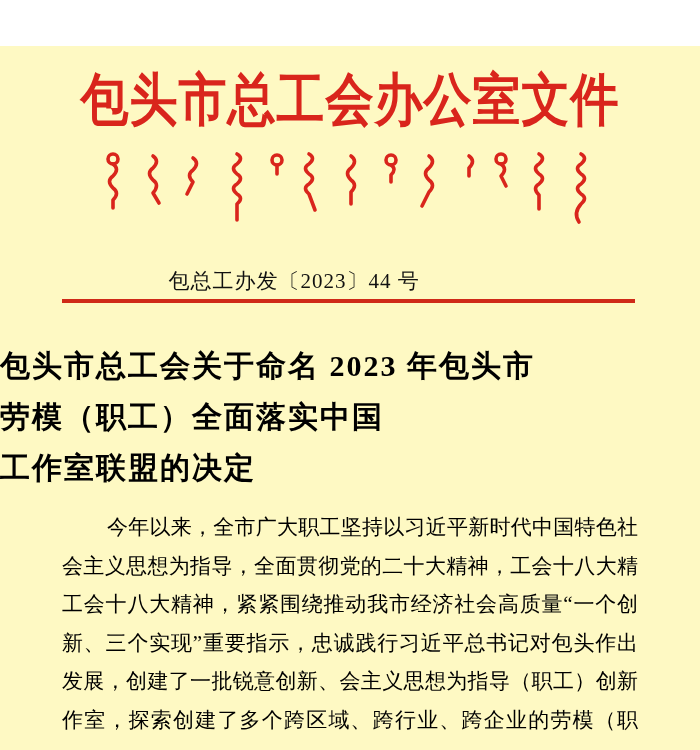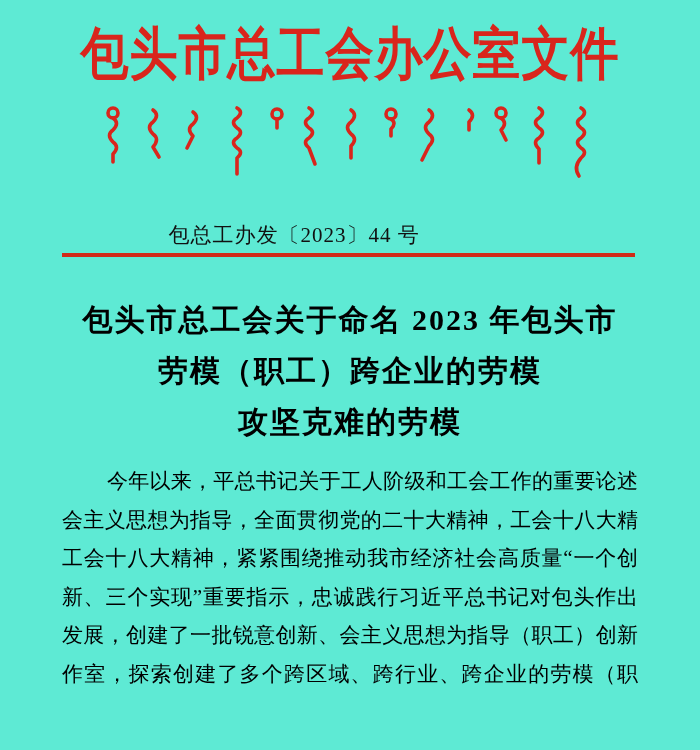--- a/index.html
+++ b/index.html
@@ -11,21 +11,22 @@
     width: 700px;
     height: 750px;
     position: relative;
     overflow: hidden;
     font-family: "Liberation Serif", "DejaVu Serif", serif;
     color: #111111;
   }
   .page {
     position: absolute;
     inset: 0;
-    background: #5eead4;
+    background: #fef9c3;
+    margin-top: 46px;
   }
 
   
   .org-title {
     position: absolute;
     top: 16px;
     left: 0;
     width: 700px;
     text-align: center;
     font-size: 48px;
@@ -68,21 +69,20 @@
     height: 4px;
     background: #cf2a18;
   }
 
   
   .doc-title {
     position: absolute;
     top: 294px;
     left: 0;
     width: 700px;
-    text-align: center;
     font-weight: bold;
     color: #000000;
     font-size: 30px;
     letter-spacing: 2px;
   }
   .doc-title .t-line {
     height: 51px;
     line-height: 51px;
     white-space: nowrap;
   }
@@ -135,26 +135,26 @@
       <path d="M486,8 q7,4 0,10 q-7,4 0,10 q7,4 0,10 q-7,4 0,10 q7,4 0,10 q-8,9 -2,18"></path>
     </svg>
   </div>
 
   <div class="doc-number">包总工办发〔2023〕44 号</div>
 
   <div class="red-rule"></div>
 
   <div class="doc-title">
     <div class="t-line">包头市总工会关于命名 2023 年包头市</div>
-    <div class="t-line">劳模（职工）跨企业的劳模</div>
-    <div class="t-line">攻坚克难的劳模</div>
+    <div class="t-line">劳模（职工）全面落实中国</div>
+    <div class="t-line">工作室联盟的决定</div>
   </div>
 
   <div class="doc-body">
-    <div class="b-line first">今年以来，平总书记关于工人阶级和工会工作的重要论述</div>
+    <div class="b-line first">今年以来，全市广大职工坚持以习近平新时代中国特色社</div>
     <div class="b-line">会主义思想为指导，全面贯彻党的二十大精神，工会十八大精神</div>
     <div class="b-line">工会十八大精神，紧紧围绕推动我市经济社会高质量“一个创</div>
     <div class="b-line">新、三个实现”重要指示，忠诚践行习近平总书记对包头作出</div>
     <div class="b-line">发展，创建了一批锐意创新、会主义思想为指导（职工）创新工</div>
     <div class="b-line">作室，探索创建了多个跨区域、跨行业、跨企业的劳模（职工）</div>
   </div>
 
 </div>
 
 </body></html>

